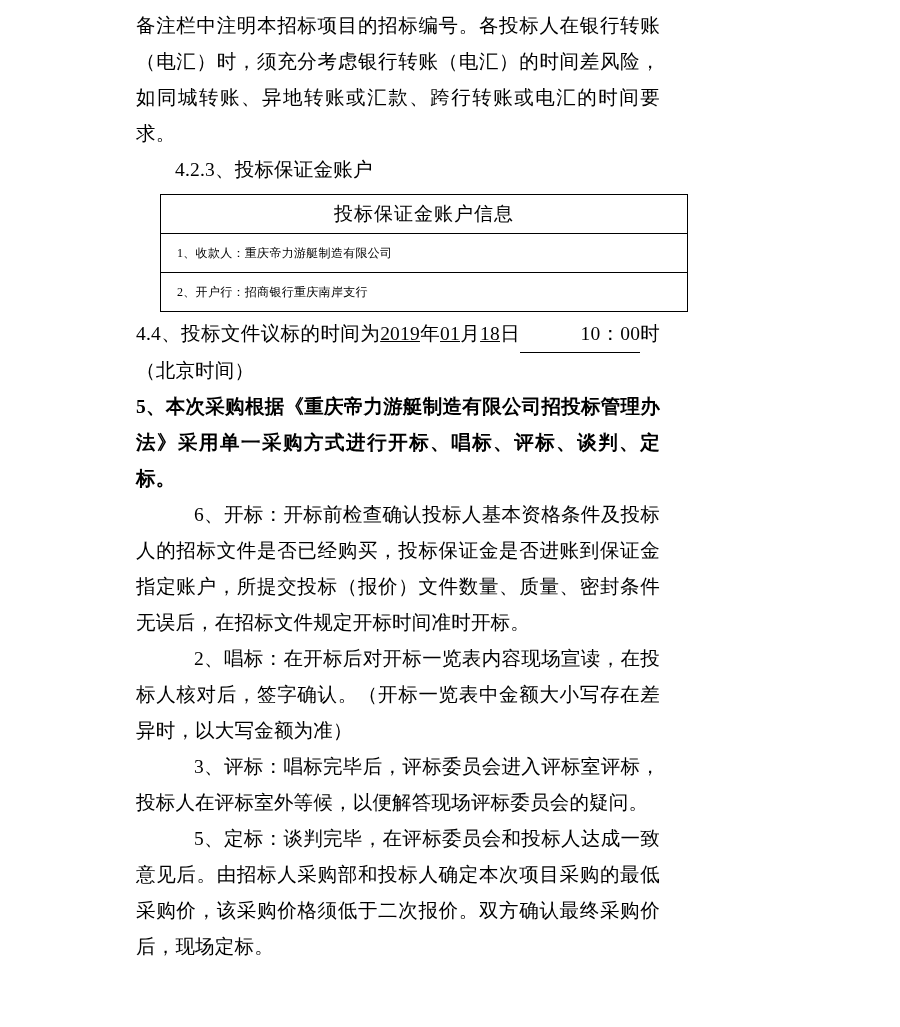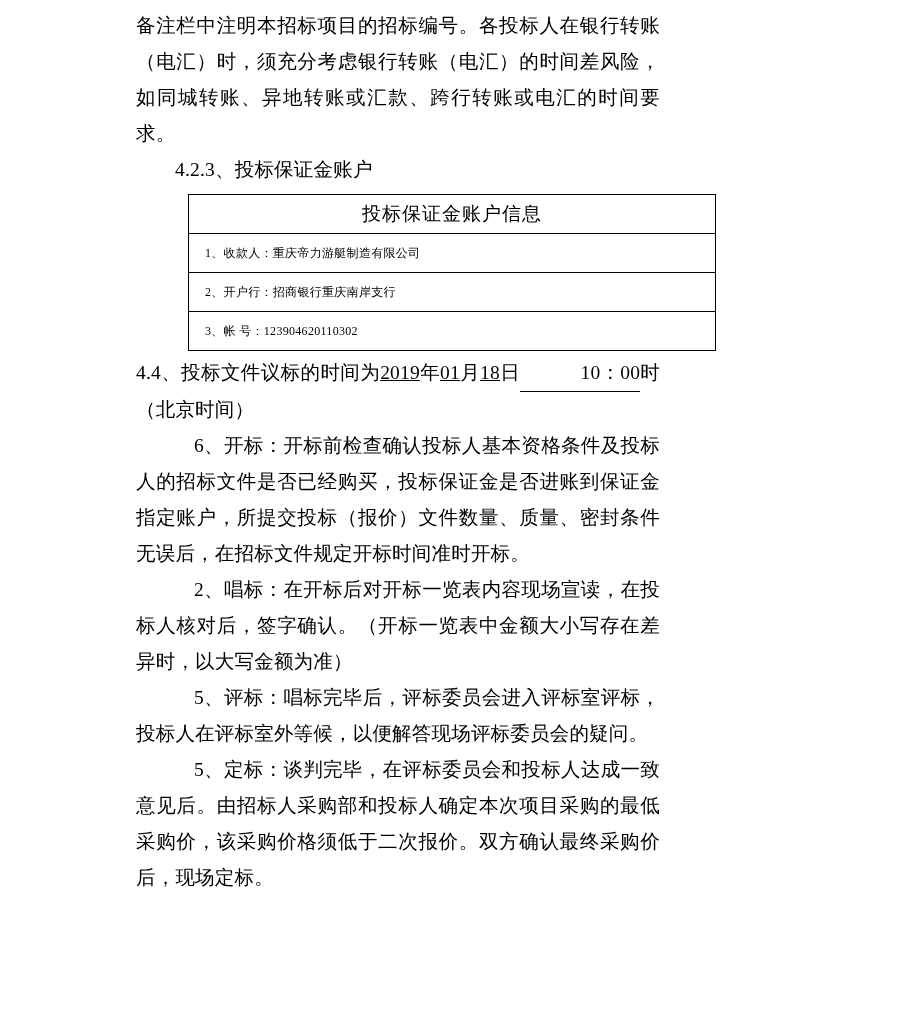--- a/index.html
+++ b/index.html
@@ -37,21 +37,21 @@
   }
   .bold {
     font-weight: bold;
   }
   .numlabel {
     font-family: "Liberation Serif", "DejaVu Serif", serif;
   }
   
   .acct-table {
     border-collapse: collapse;
-    margin: 6px 0 4px 52px;
+    margin: 6px 0 4px 24px;
     width: 528px;
     table-layout: fixed;
   }
   .acct-table td {
     border: 1px solid #000000;
     padding: 0;
     height: 38px;
     vertical-align: middle;
   }
   .acct-title {
@@ -87,28 +87,26 @@
     <tbody>
         <tr>
       <td class="acct-title">投标保证金账户信息</td>
     </tr>
     <tr>
       <td class="acct-cell">1、收款人：重庆帝力游艇制造有限公司</td>
     </tr>
     <tr>
       <td class="acct-cell">2、开户行：招商银行重庆南岸支行</td>
     </tr>
-    <tr>
-      <td class="acct-cell">3、帐  号：123904620110302</td>
-    </tr>
   </tbody>
     </table>
 
 
   <p class="para"><span class="numlabel">4.4、</span><span>投标文件议标的时间为</span><span class="underline-txt">2019</span><span>年</span><span class="underline-txt">01</span><span>月</span><span class="underline-txt">18</span><span>日</span><span class="u-space" style="width:120px">10：00</span><span>时</span><span>（北京时间）</span></p>
 
+  <p class="para bold">5、本次采购根据《重庆帝力游艇制造有限公司招投标管理办法》采用单一采购方式进行开标、唱标、评标、谈判、定标。</p>
 
   <p class="para indent2">6、开标：开标前检查确认投标人基本资格条件及投标人的招标文件是否已经购买，投标保证金是否进账到保证金指定账户，所提交投标（报价）文件数量、质量、密封条件无误后，在招标文件规定开标时间准时开标。</p>
   <p class="para indent2">2、唱标：在开标后对开标一览表内容现场宣读，在投标人核对后，签字确认。（开标一览表中金额大小写存在差异时，以大写金额为准）</p>
-  <p class="para indent2">5、评标：唱标完毕后，评标委员会进入评标室评标，投标人在评标室外等候，以便解答现场评标委员会的疑问。</p>
+  <p class="para indent2">3、评标：唱标完毕后，评标委员会进入评标室评标，投标人在评标室外等候，以便解答现场评标委员会的疑问。</p>
   <p class="para indent2">5、定标：谈判完毕，在评标委员会和投标人达成一致意见后。由招标人采购部和投标人确定本次项目采购的最低采购价，该采购价格须低于二次报价。双方确认最终采购价后，现场定标。</p>
 
 </div>
 
 </body></html>

